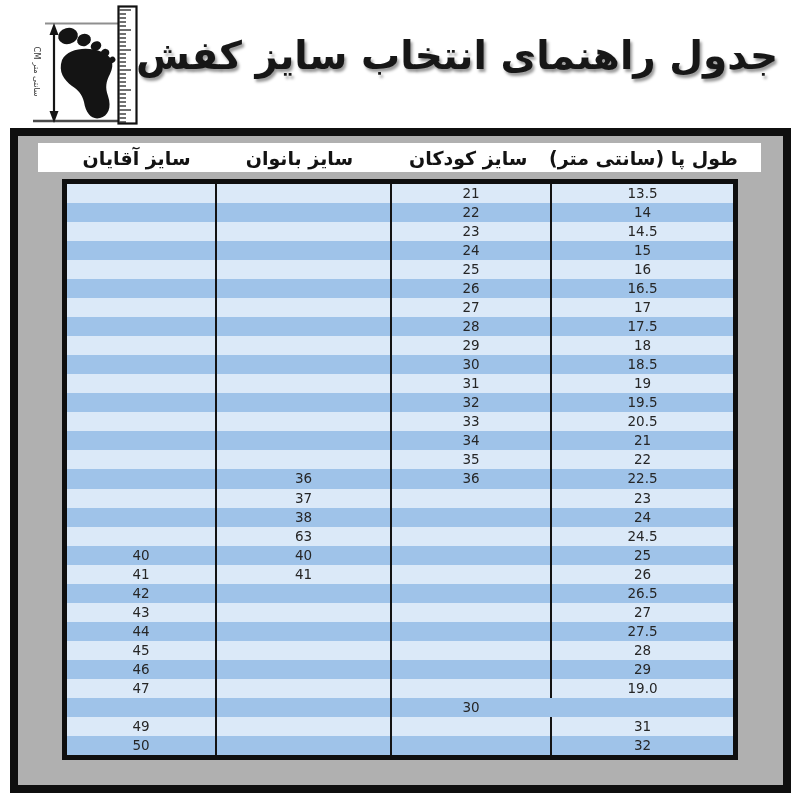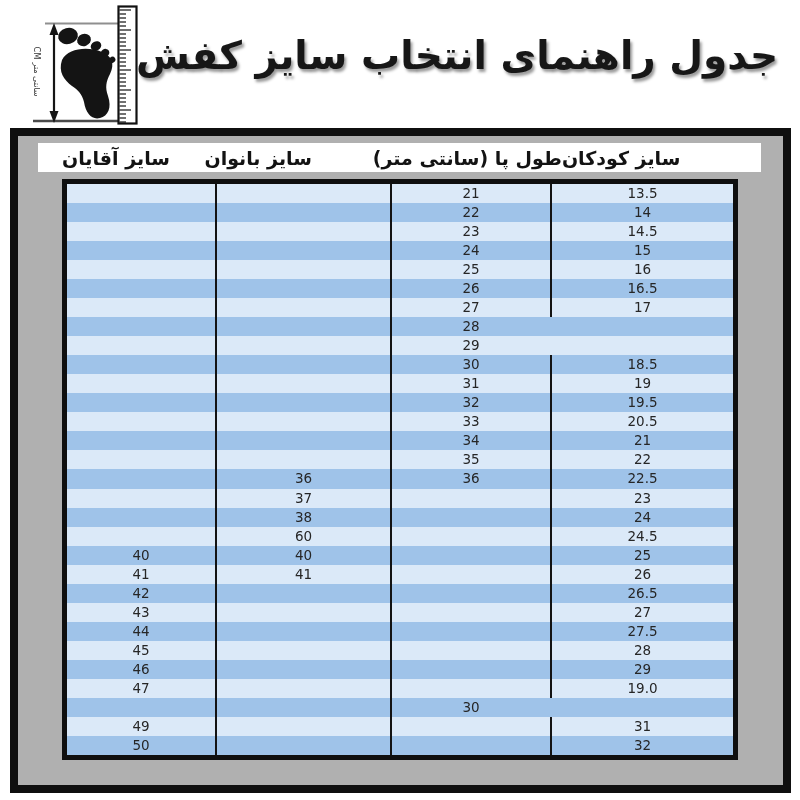--- a/index.html
+++ b/index.html
@@ -37,21 +37,21 @@
     background:var(--panel-gray);
     border:8px solid var(--line-black);
   }
   .header-band{
     position:absolute;left:20px;top:7px;width:723px;height:29px;
     background:#ffffff;
     display:grid;grid-template-columns:148fr 175fr 160fr 183fr;
     padding:0 23px 0 24px;align-items:center;
   }
   .hcell{
-    text-align:left;direction:rtl;
+    text-align:center;direction:rtl;
     font-weight:bold;font-size:19px;color:#131313;white-space:nowrap;
   }
   .table-body{
     position:absolute;left:44px;top:43px;width:676px;height:581px;
     border:5px solid var(--line-black);
     background:var(--row-light);
     display:flex;flex-direction:column;
   }
   .t-row{
     flex:1;display:grid;grid-template-columns:148fr 175fr 160fr 183fr;
@@ -131,22 +131,22 @@
                  C 60,44 40,46 34,58 Z"></path>
       </g>
     </svg>
     <div class="cm-label">سانتی متر CM</div>
   </div>
 
   <div class="panel">
     <div class="header-band">
       <div class="hcell">سایز آقایان</div>
       <div class="hcell">سایز بانوان</div>
+      <div class="hcell">سایز کودکان</div>
       <div class="hcell">طول پا (سانتی متر)</div>
-      <div class="hcell">سایز کودکان</div>
     </div>
     <div class="table-body">
         <div class="t-row">
           <div class="t-cell"></div>
           <div class="t-cell"></div>
           <div class="t-cell">21</div>
           <div class="t-cell">13.5</div>
         </div>
         <div class="t-row dark">
           <div class="t-cell"></div>
@@ -181,25 +181,27 @@
         <div class="t-row">
           <div class="t-cell"></div>
           <div class="t-cell"></div>
           <div class="t-cell">27</div>
           <div class="t-cell">17</div>
         </div>
         <div class="t-row dark">
           <div class="t-cell"></div>
           <div class="t-cell"></div>
           <div class="t-cell">28</div>
+          <div class="t-cell">17.5</div>
         </div>
         <div class="t-row">
           <div class="t-cell"></div>
           <div class="t-cell"></div>
           <div class="t-cell">29</div>
+          <div class="t-cell">18</div>
         </div>
         <div class="t-row dark">
           <div class="t-cell"></div>
           <div class="t-cell"></div>
           <div class="t-cell">30</div>
           <div class="t-cell">18.5</div>
         </div>
         <div class="t-row">
           <div class="t-cell"></div>
           <div class="t-cell"></div>
@@ -243,21 +245,21 @@
           <div class="t-cell">23</div>
         </div>
         <div class="t-row dark">
           <div class="t-cell"></div>
           <div class="t-cell">38</div>
           <div class="t-cell"></div>
           <div class="t-cell">24</div>
         </div>
         <div class="t-row">
           <div class="t-cell"></div>
-          <div class="t-cell">60</div>
+          <div class="t-cell">63</div>
           <div class="t-cell"></div>
           <div class="t-cell">24.5</div>
         </div>
         <div class="t-row dark">
           <div class="t-cell">40</div>
           <div class="t-cell">40</div>
           <div class="t-cell"></div>
           <div class="t-cell">25</div>
         </div>
         <div class="t-row">

